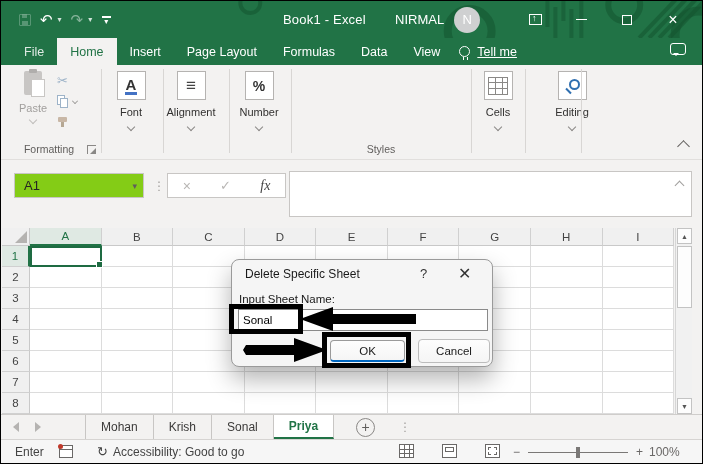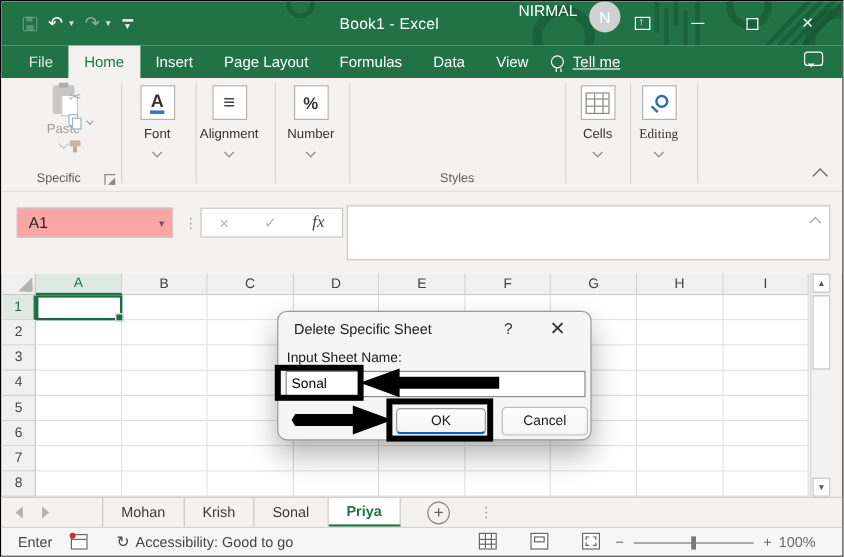--- a/index.html
+++ b/index.html
@@ -14,21 +14,21 @@
   .qat .dim{ opacity:.45; }
   .qat .glyph{ font-size:15px; line-height:1; }
   .qat .mini-dd{ font-size:8px; opacity:.8; margin-left:-4px;}
   .save-ic{ width:12px; height:12px; border:1.5px solid rgba(255,255,255,.55); border-radius:1px; position:relative;}
   .save-ic:before{content:""; position:absolute; left:2px; top:-1px; width:5px; height:4px; background:rgba(255,255,255,.55);}
   .save-ic:after{content:""; position:absolute; left:1.5px; bottom:0; width:6px; height:4px; background:rgba(255,255,255,.55);}
   .qat-custom{ width:10px; display:flex; flex-direction:column; align-items:center; gap:1px;}
   .qat-custom .bar{ width:9px; height:2px; background:#fff;}
   .qat-custom .chev{ color:#fff; font-size:8px; line-height:5px;}
   .title-text{ position:absolute; left:282px; top:0; height:37px; display:flex; align-items:center; color:#fff; font-size:13px; letter-spacing:.2px;}
-  .user-area{ position:absolute; left:431px; top:0; height:37px; display:flex; gap:10px; color:#fff; font-size:13px;}
+  .user-area{ position:absolute; left:394px; top:0; height:37px; display:flex; align-items:center; gap:10px; color:#fff; font-size:13px;}
   .avatar{ width:26px; height:26px; border-radius:50%; background:#cfd0d1; color:#fff; font-size:13px; display:flex; align-items:center; justify-content:center;}
   .win-controls{ position:absolute; right:6px; top:0; height:37px; display:flex; align-items:center; }
   .win-btn{ width:46px; height:37px; display:flex; align-items:center; justify-content:center; color:#fff; }
   .wb-max{ width:10px; height:10px; border:1.2px solid #fff; }
   .wb-min{ width:11px; height:1.5px; background:#fff; }
   .wb-close{ font-size:16px; line-height:1; }
   .ribbon-opts{ width:13px; height:11px; border:1.2px solid #fff; position:relative;}
   .ribbon-opts:before{ content:"↑"; position:absolute; left:2.5px; top:-2px; font-size:9px; color:#fff;}
 
   
@@ -40,21 +40,21 @@
   .tellme{ display:flex; align-items:center; gap:7px; color:#fff; font-size:12.5px; padding-left:6px;text-decoration:underline;}
   .bulb{ width:11px; height:11px; border:1.3px solid #fff; border-radius:50%; position:relative;}
   .bulb:after{ content:""; position:absolute; left:2.6px; bottom:-4px; width:3px; height:3px; border-left:1.3px solid #fff; border-right:1.3px solid #fff;}
   .comment-ic{ position:absolute; right:16px; top:42px; width:16px; height:12px; border:1.3px solid #fff; border-radius:3px;}
   .comment-ic:after{ content:""; position:absolute; left:2px; bottom:-5px; border:3px solid transparent; border-top-color:#fff;}
 
   
   .ribbon{ position:absolute; left:0; top:64px; width:100%; height:95px; background:#f3f2f1; border-bottom:1px solid #e1dfdd;}
   .rsep{ position:absolute; top:4px; height:84px; width:1px; background:#d8d6d4;}
   .grp-label{ position:absolute; font-size:10.5px; color:#605e5c; text-align:center;}
-  .big-btn{ position:absolute; left:14px; top:6px; width:36px; display:flex; flex-direction:column; align-items:center; gap:3px;margin-left:20px;}
+  .big-btn{ position:absolute; left:14px; top:6px; width:36px; display:flex; flex-direction:column; align-items:center; gap:3px;}
   .clip-ic{ width:18px; height:24px; background:#c8c6c4; border-radius:2px; position:relative;}
   .clip-ic:before{ content:""; position:absolute; left:4.5px; top:-2px; width:8px; height:4px; background:#b0aeac; border-radius:1px;}
   .clip-ic:after{ content:""; position:absolute; right:-3px; bottom:-2px; width:12px; height:16px; background:#fff; border:1px solid #c8c6c4;}
   .big-btn .lbl{ font-size:11px; color:#a19f9d; margin-top:4px;}
   .chev-d{ width:6px; height:6px; border-right:1.4px solid #8a8886; border-bottom:1.4px solid #8a8886; transform:rotate(45deg); }
   .chev-d.dim{ border-color:#c0bebc; }
   .mini-col{ position:absolute; left:56px; top:8px; display:flex; flex-direction:column; gap:7px; }
   .mini-ic{ height:14px; display:flex; align-items:center; gap:3px;}
   .scissors{ font-size:13px; color:#9db3c8;}
   .copy-ic{ position:relative; width:12px; height:13px;}
@@ -79,21 +79,21 @@
   .sg-ic:after{ content:""; position:absolute; left:2px; top:2px; right:2px; height:4px; background:#c0bebc;}
   .cellsgrid{ width:20px; height:18px; border:1px solid #8a8886; background:#fff; position:relative;}
   .cellsgrid:before{ content:""; position:absolute; left:0; top:4px; width:100%; height:1px; background:#8a8886; box-shadow:0 6px 0 #8a8886;}
   .cellsgrid:after{ content:""; position:absolute; left:6px; top:0; width:1px; height:100%; background:#8a8886; box-shadow:7px 0 0 #8a8886;}
   .mag{ width:11px; height:11px; border:2px solid #2f6fb0; border-radius:50%; position:relative; margin:-2px -4px 0 0;}
   .mag:after{ content:""; position:absolute; left:-6px; bottom:-4px; width:7px; height:2px; background:#2f6fb0; transform:rotate(45deg);}
   .ribbon-collapse{ position:absolute; right:14px; bottom:8px; width:9px; height:9px; border-left:1.5px solid #605e5c; border-top:1.5px solid #605e5c; transform:rotate(45deg);}
 
   
   .formula-row{ position:absolute; left:0; top:159px; width:100%; height:68px; background:#f3f2f1;}
-  .name-box{ position:absolute; left:13px; top:13px; width:130px; height:25px; background:#fca5a5; border:1px solid #c8c6c4; display:flex; align-items:center; font-size:13px; color:#252423; padding-left:9px;}
+  .name-box{ position:absolute; left:13px; top:13px; width:130px; height:25px; background:#84cc16; border:1px solid #c8c6c4; display:flex; align-items:center; font-size:13px; color:#252423; padding-left:9px;}
   .name-dd{ position:absolute; right:6px; top:7px; color:#605e5c; font-size:9px;}
   .vdots{ position:absolute; left:152px; top:13px; height:25px; display:flex; align-items:center; color:#a19f9d; font-size:12px; letter-spacing:0;}
   .fx-box{ position:absolute; left:166px; top:13px; width:119px; height:25px; background:#fff; border:1px solid #c8c6c4; display:flex; align-items:center; justify-content:space-around; }
   .fx-x{ color:#b8b6b4; font-size:14px;}
   .fx-check{ color:#b8b6b4; font-size:13px;}
   .fx-fx{ font-family:"Liberation Serif", serif; font-style:italic; font-size:14px; color:#444;}
   .formula-input{ position:absolute; left:288px; top:11px; width:403px; height:46px; background:#fff; border:1px solid #c8c6c4;}
   .fb-chev{ position:absolute; right:8px; top:10px; width:7px; height:7px; border-left:1.4px solid #a19f9d; border-top:1.4px solid #a19f9d; transform:rotate(45deg);}
 
   
@@ -249,21 +249,21 @@
           <span class="copy-ic">
             <i></i>
             <i></i>
           </span>
           <span class="chev-d" style="transform:rotate(45deg) scale(.7);"></span>
         </span>
       <span class="mini-ic">
           <span class="painter"></span>
         </span>
     </div>
-    <div class="grp-label" style="left:18px; top:78px; width:60px;">Specific</div>
+    <div class="grp-label" style="left:18px; top:78px; width:60px;">Formatting</div>
     <div class="launcher" style="left:86px; top:80px;"></div>
     <div class="rsep" style="left:100px;"></div>
 
     <div class="collapsed-grp" style="left:100px;">
       <span class="icon-box">
           <span class="font-A">A</span>
         </span>
       <span class="lbl">Font</span>
       <span class="chev-d"></span>
     </div>
@@ -292,21 +292,21 @@
 
     <div class="collapsed-grp" style="left:467px;">
       <span class="icon-box">
           <span class="cellsgrid"></span>
         </span>
       <span class="lbl">Cells</span>
       <span class="chev-d"></span>
     </div>
     <div class="rsep" style="left:524px;"></div>
 
-    <div class="collapsed-grp" style="left:518px;font-family:Liberation Serif, serif;">
+    <div class="collapsed-grp" style="left:541px;">
       <span class="icon-box">
           <span class="mag"></span>
         </span>
       <span class="lbl">Editing</span>
       <span class="chev-d"></span>
     </div>
     <div class="rsep" style="left:580px;"></div>
     <div class="ribbon-collapse"></div>
   </div>
 

